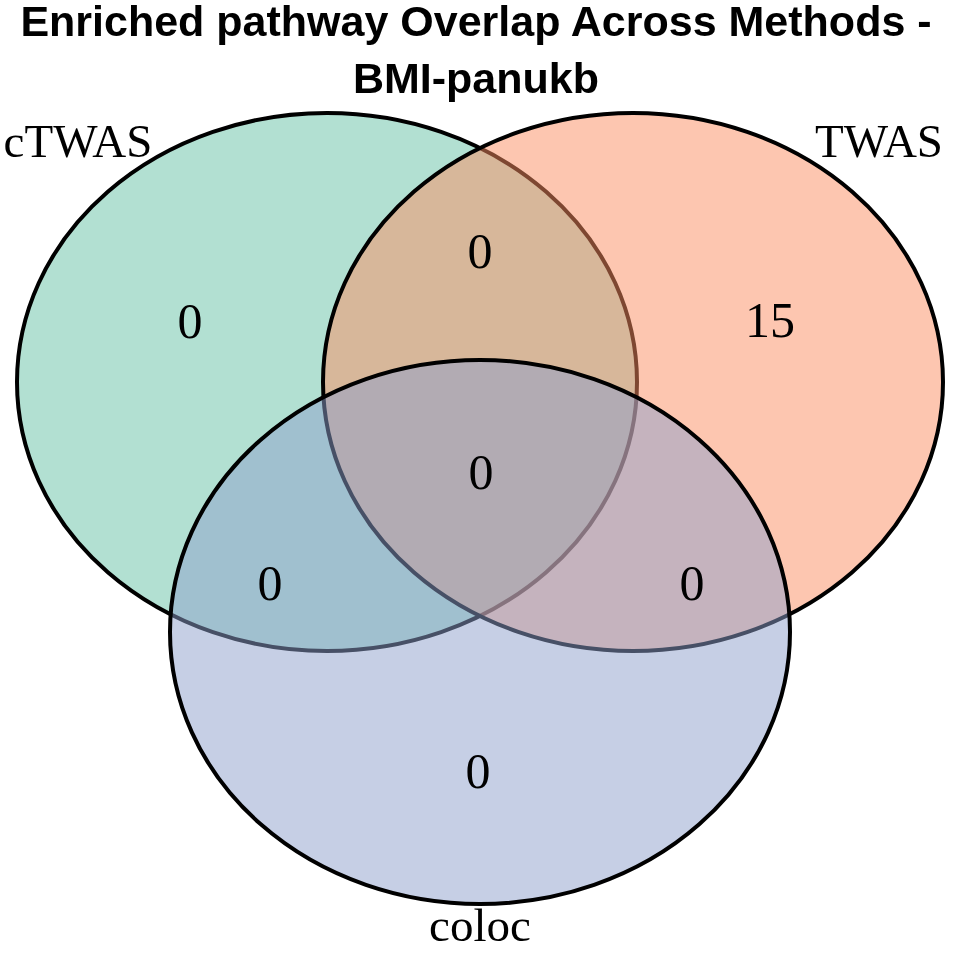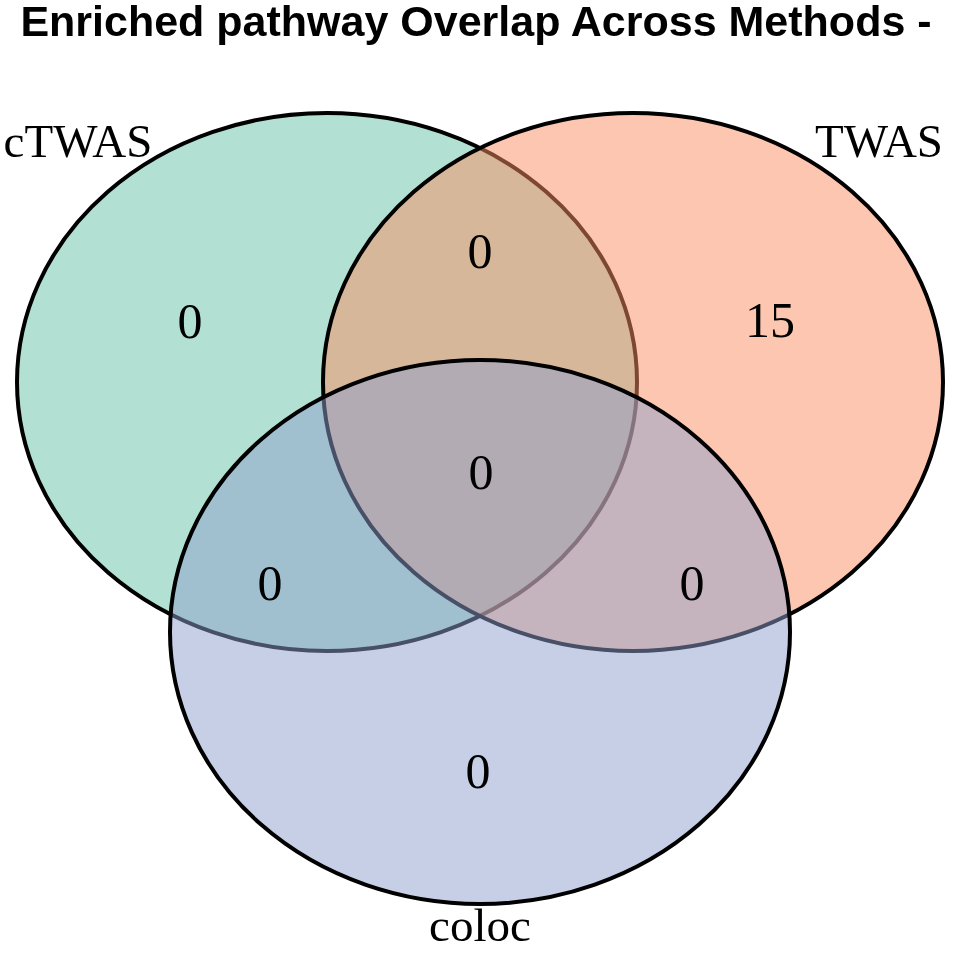--- a/index.html
+++ b/index.html
@@ -52,20 +52,21 @@
     text-anchor: middle;
   }
 </style>
 </head>
 <body>
 
 <div class="canvas">
 
   <div class="chart-title">
     <span>Enriched pathway Overlap Across Methods -</span>
+    <span>BMI-panukb</span>
   </div>
 
   <svg class="venn-svg" width="960" height="960" viewBox="0 0 960 960">
 
     <ellipse class="venn-ellipse" cx="327" cy="382" rx="310" ry="269" fill="#66C2A5"></ellipse>
     <ellipse class="venn-ellipse" cx="633" cy="382" rx="310" ry="269" fill="#FC8D62"></ellipse>
     <ellipse class="venn-ellipse" cx="480" cy="632" rx="310" ry="272" fill="#8DA0CB"></ellipse>
 
     <text class="venn-label" x="78" y="157">cTWAS</text>
     <text class="venn-label" x="879" y="157">TWAS</text>

